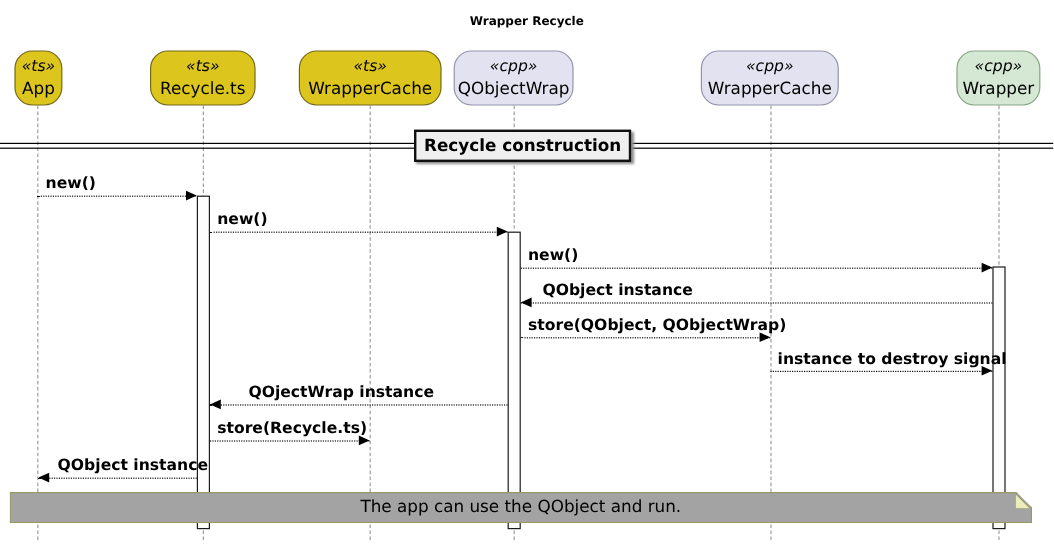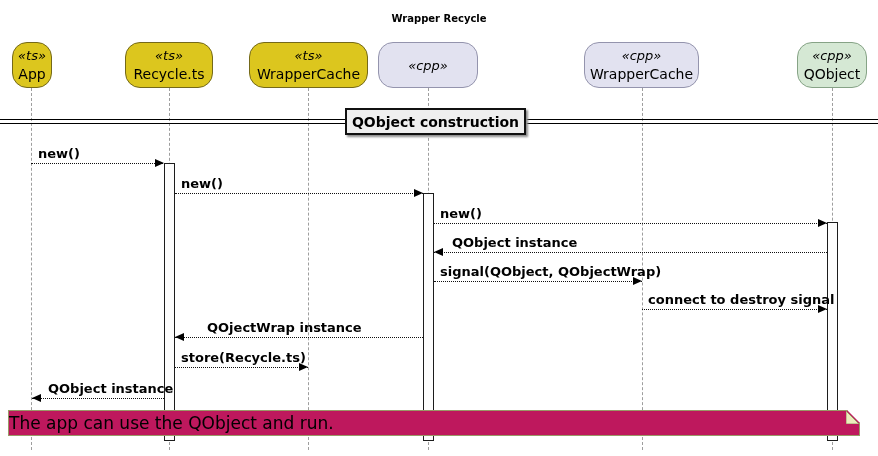--- a/index.html
+++ b/index.html
@@ -35,23 +35,23 @@
     font-weight:bold;font-size:14px;
   }
   
   .msg-label{position:absolute;font-size:13px;white-space:nowrap;font-weight:bold;}
   .msg-line{position:absolute;height:0;border-top:1px dotted #111;}
   .ah-r{position:absolute;width:0;height:0;border-top:4px solid transparent;border-bottom:4px solid transparent;border-left:9px solid #000;}
   .ah-l{position:absolute;width:0;height:0;border-top:4px solid transparent;border-bottom:4px solid transparent;border-right:9px solid #000;}
   
   .note{
     position:absolute;left:8px;top:410px;width:852px;height:26px;box-sizing:border-box;
-    background:#be185d;border:1px solid #999966;
+    background:#a3a3a3;border:1px solid #999966;
     clip-path:polygon(0 0, calc(100% - 13px) 0, 100% 13px, 100% 100%, 0 100%);
-    display:flex;align-items:center;font-size:17px;
+    display:flex;align-items:center;justify-content:center;font-size:14px;
   }
   .note-fold{position:absolute;right:0;top:0;width:13px;height:13px;}
 </style>
 </head>
 <body>
 
 <div class="canvas">
 
   <div class="title">Wrapper Recycle</div>
 
@@ -69,38 +69,39 @@
   <div class="participant fill-ts" style="left:125px;width:88px">
     <span class="stereo">«ts»</span>
     <span>Recycle.ts</span>
   </div>
   <div class="participant fill-ts" style="left:249px;width:119px">
     <span class="stereo">«ts»</span>
     <span>WrapperCache</span>
   </div>
   <div class="participant fill-cpp" style="left:378px;width:100px">
     <span class="stereo">«cpp»</span>
+    <span>QObjectWrap</span>
   </div>
   <div class="participant fill-cpp" style="left:584px;width:115px">
     <span class="stereo">«cpp»</span>
     <span>WrapperCache</span>
   </div>
   <div class="participant fill-qobject" style="left:797px;width:70px">
     <span class="stereo">«cpp»</span>
-    <span>QObject</span>
+    <span>Wrapper</span>
   </div>
 
   <div class="activation" style="left:164px;top:163px;height:278px"></div>
   <div class="activation" style="left:423px;top:193px;height:248px"></div>
   <div class="activation" style="left:827px;top:222px;height:219px"></div>
 
   <div class="divider-line" style="top:119px"></div>
   <div class="divider-line" style="top:123px"></div>
   <div class="divider-box">
-    <span>QObject construction</span>
+    <span>Recycle construction</span>
   </div>
 
   <div>
     <span class="msg-label" style="left:38px;top:146px">new()</span>
     <div class="msg-line" style="left:31px;top:163px;width:132px"></div>
     <div class="ah-r" style="left:155px;top:159px"></div>
   </div>
 
   <div>
     <span class="msg-label" style="left:181px;top:176px">new()</span>
@@ -114,27 +115,27 @@
     <div class="ah-r" style="left:818px;top:219px"></div>
   </div>
 
   <div>
     <span class="msg-label" style="left:452px;top:235px">QObject instance</span>
     <div class="msg-line" style="left:434px;top:252px;width:393px"></div>
     <div class="ah-l" style="left:434px;top:248px"></div>
   </div>
 
   <div>
-    <span class="msg-label" style="left:440px;top:264px">signal(QObject, QObjectWrap)</span>
+    <span class="msg-label" style="left:440px;top:264px">store(QObject, QObjectWrap)</span>
     <div class="msg-line" style="left:434px;top:281px;width:208px"></div>
     <div class="ah-r" style="left:633px;top:277px"></div>
   </div>
 
   <div>
-    <span class="msg-label" style="left:648px;top:292px">connect to destroy signal</span>
+    <span class="msg-label" style="left:648px;top:292px">instance to destroy signal</span>
     <div class="msg-line" style="left:642px;top:309px;width:185px"></div>
     <div class="ah-r" style="left:818px;top:305px"></div>
   </div>
 
   <div>
     <span class="msg-label" style="left:207px;top:320px">QOjectWrap instance</span>
     <div class="msg-line" style="left:175px;top:337px;width:248px"></div>
     <div class="ah-l" style="left:175px;top:333px"></div>
   </div>
 

